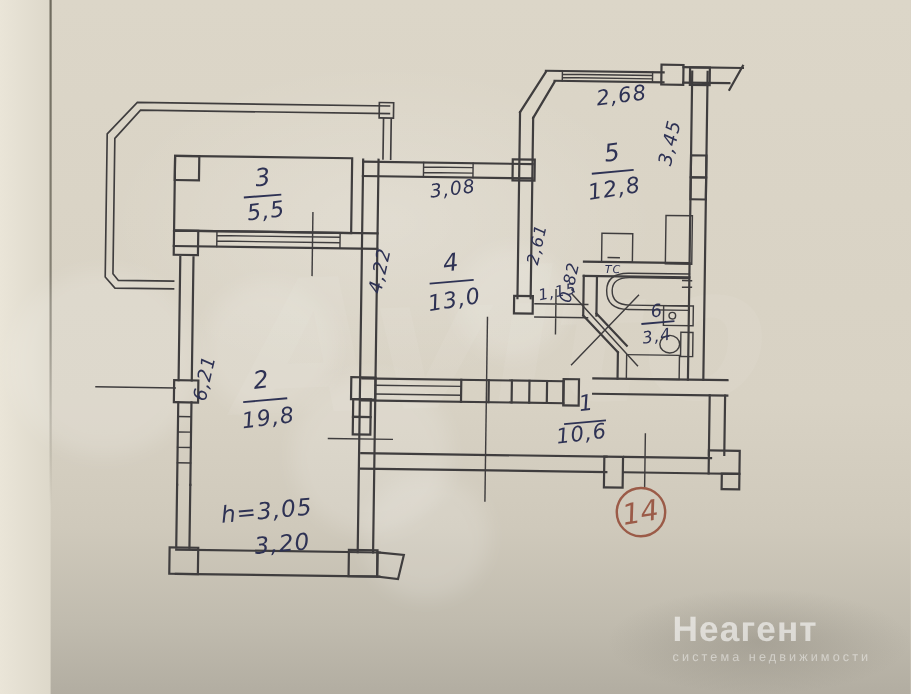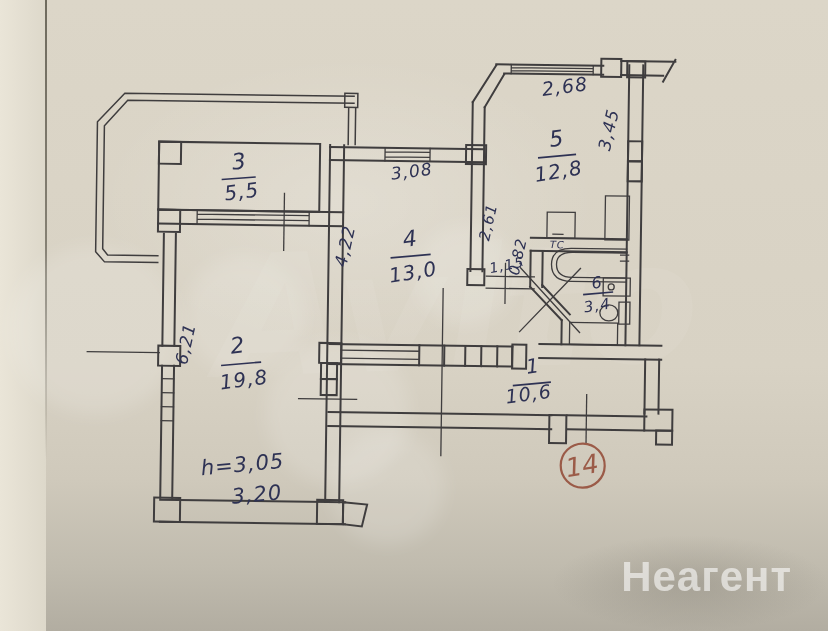--- a/index.html
+++ b/index.html
@@ -27,21 +27,21 @@
     background:radial-gradient(closest-side at 70% 80%, rgba(80,76,68,0.20), rgba(80,76,68,0));
   }
   .wm-circle{position:absolute;border-radius:50%;background:rgba(255,255,255,0.15);filter:blur(9px);}
   .wm-text{
     position:absolute;left:215px;top:225px;width:560px;
     font-size:168px;font-weight:700;font-style:italic;line-height:1;
     color:rgba(255,255,255,0.06);transform:rotate(-2deg);user-select:none;
   }
   .brand{position:absolute;right:36px;top:556px;text-align:left;}
   .brand-name{
-    font-family:"Liberation Sans",sans-serif;font-weight:700;font-size:42px;
+    font-family:"Liberation Sans",sans-serif;font-weight:700;font-size:32px;
     color:rgba(255,255,255,0.58);letter-spacing:1px;line-height:1;
   }
   .brand-tagline{
     font-family:"Liberation Sans",sans-serif;font-size:11.5px;
     color:rgba(255,255,255,0.45);letter-spacing:2.8px;margin-top:4px;
   }
   svg{position:absolute;left:0;top:0;}
   .ink{stroke:var(--ink,#3f3d3e);fill:none;stroke-width:2;stroke-linecap:square;}
   .ink-thin{stroke:var(--ink,#3f3d3e);fill:none;stroke-width:1.3;stroke-linecap:square;}
   .rail{stroke:var(--ink,#3f3d3e);fill:none;stroke-width:1.5;stroke-linejoin:miter;}
@@ -252,13 +252,14 @@
     <g>
       <circle class="badge-stroke" cx="585" cy="463" r="22"></circle>
       <text class="badge" font-size="26" text-anchor="middle" transform="translate(586,472) rotate(-10)">14</text>
     </g>
 
   </g>
 </svg>
 
 <div class="brand">
   <div class="brand-name">Неагент</div>
+  <div class="brand-tagline">система недвижимости</div>
 </div>
 
 </body></html>

